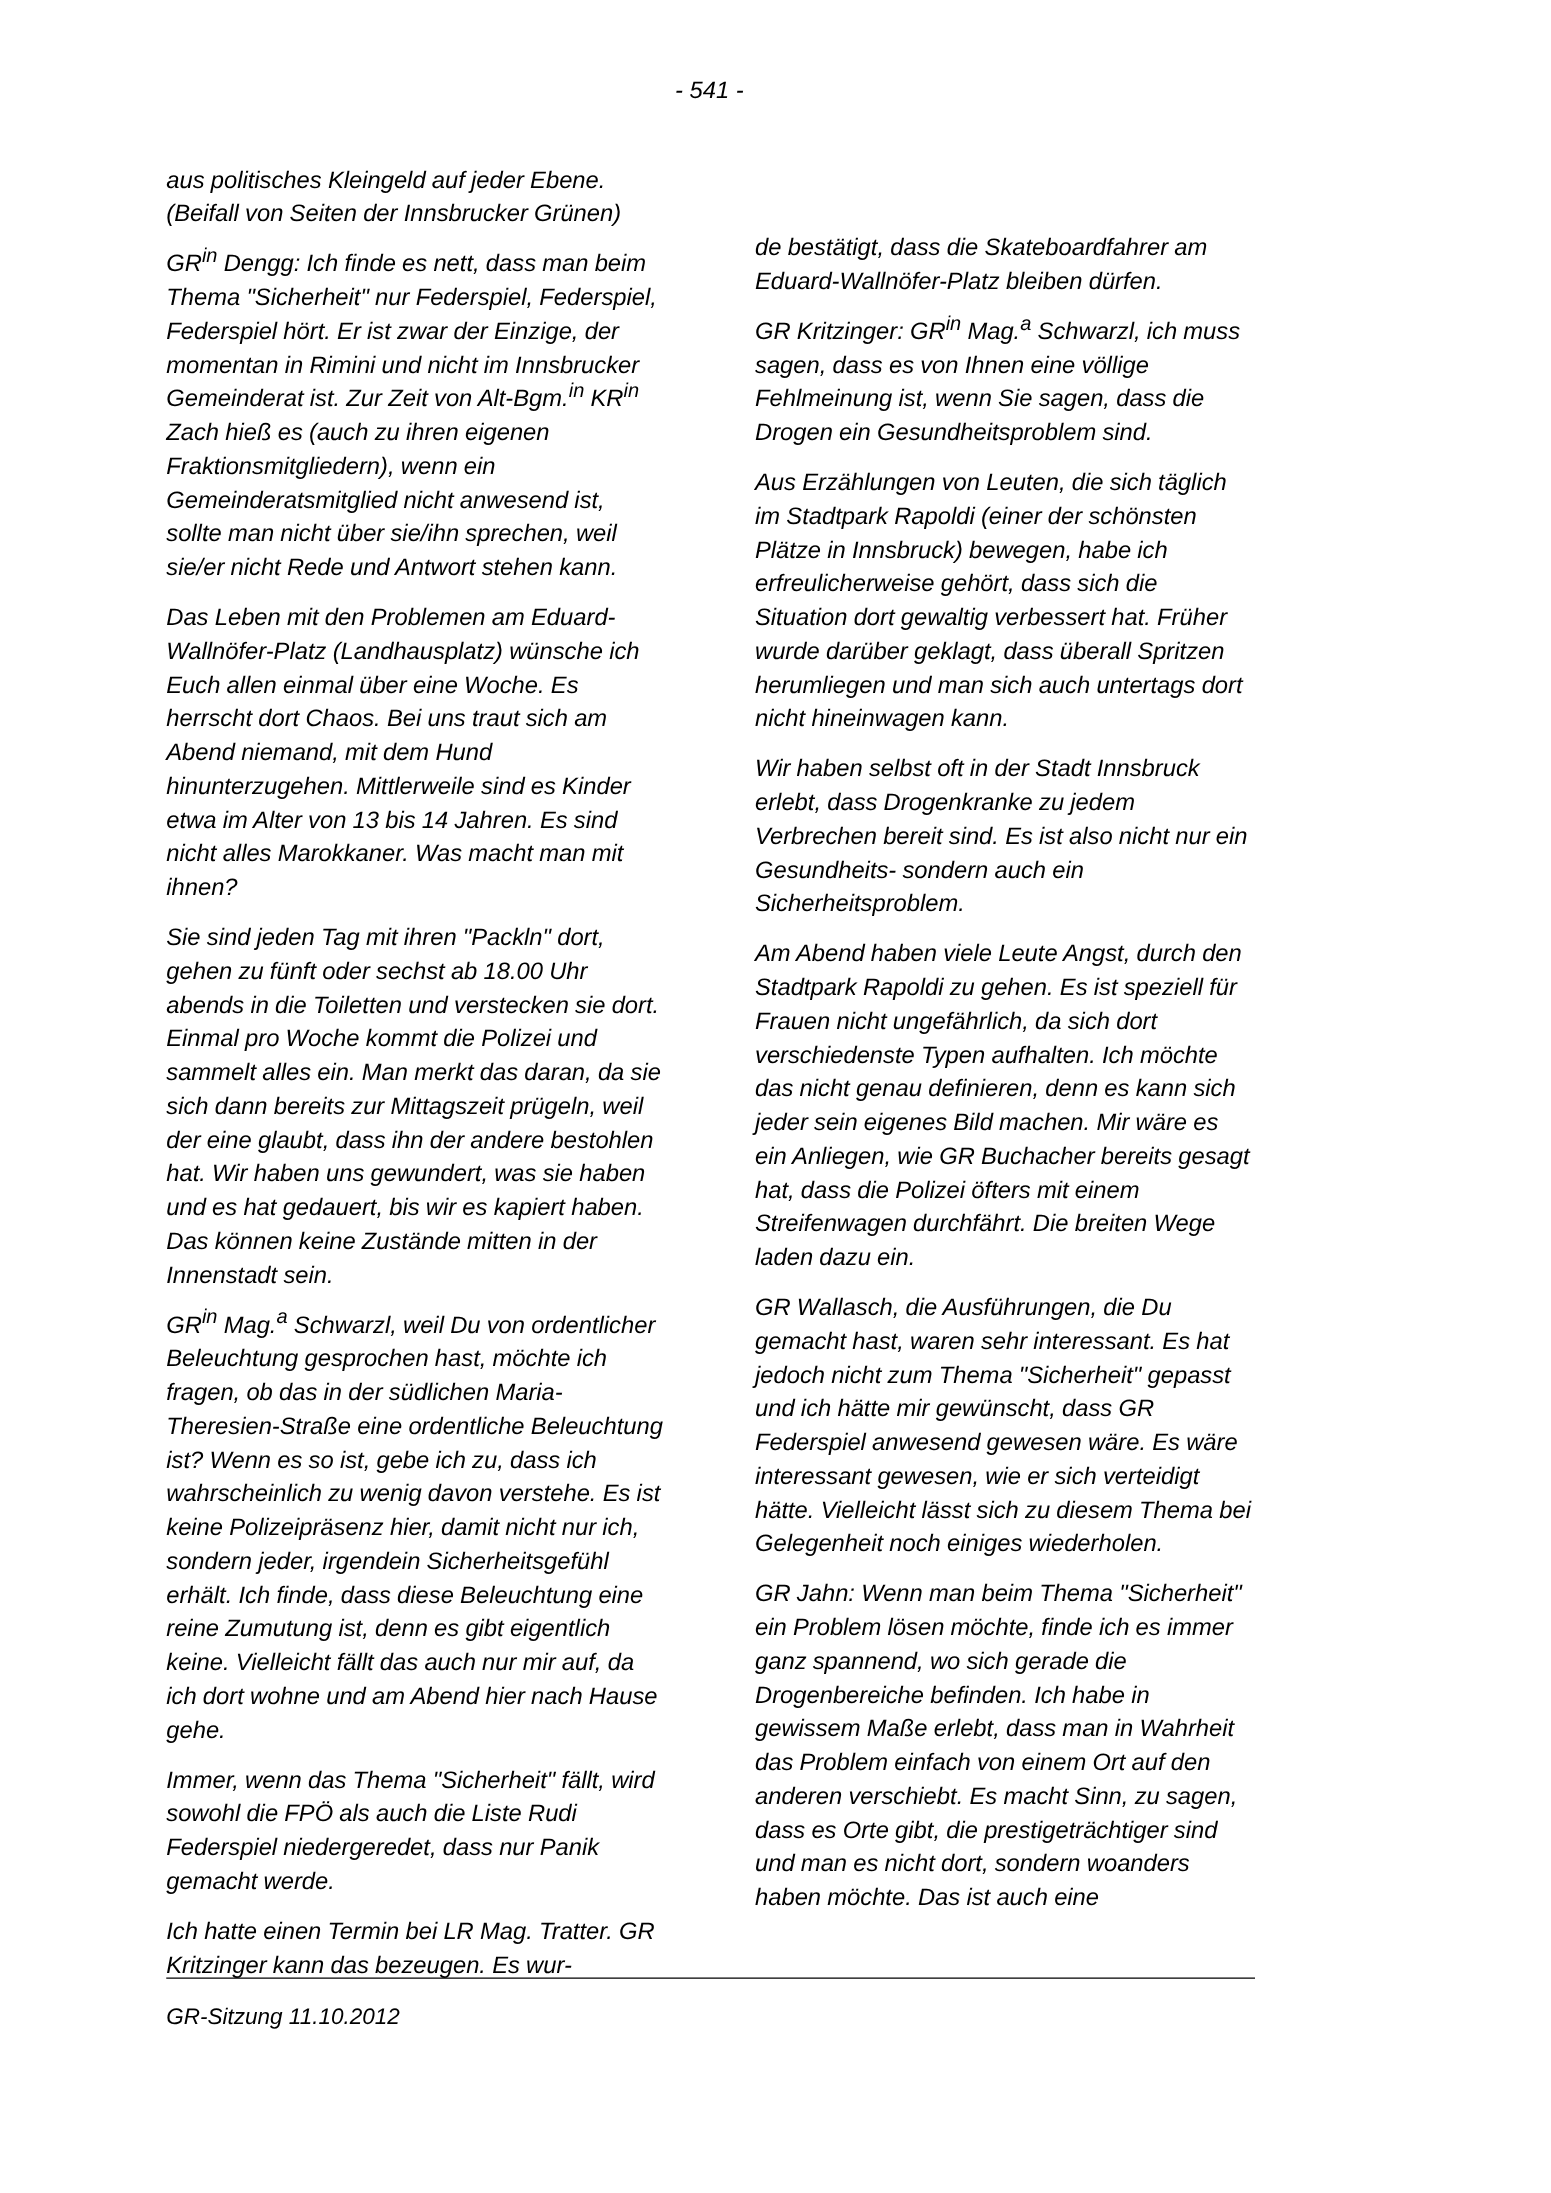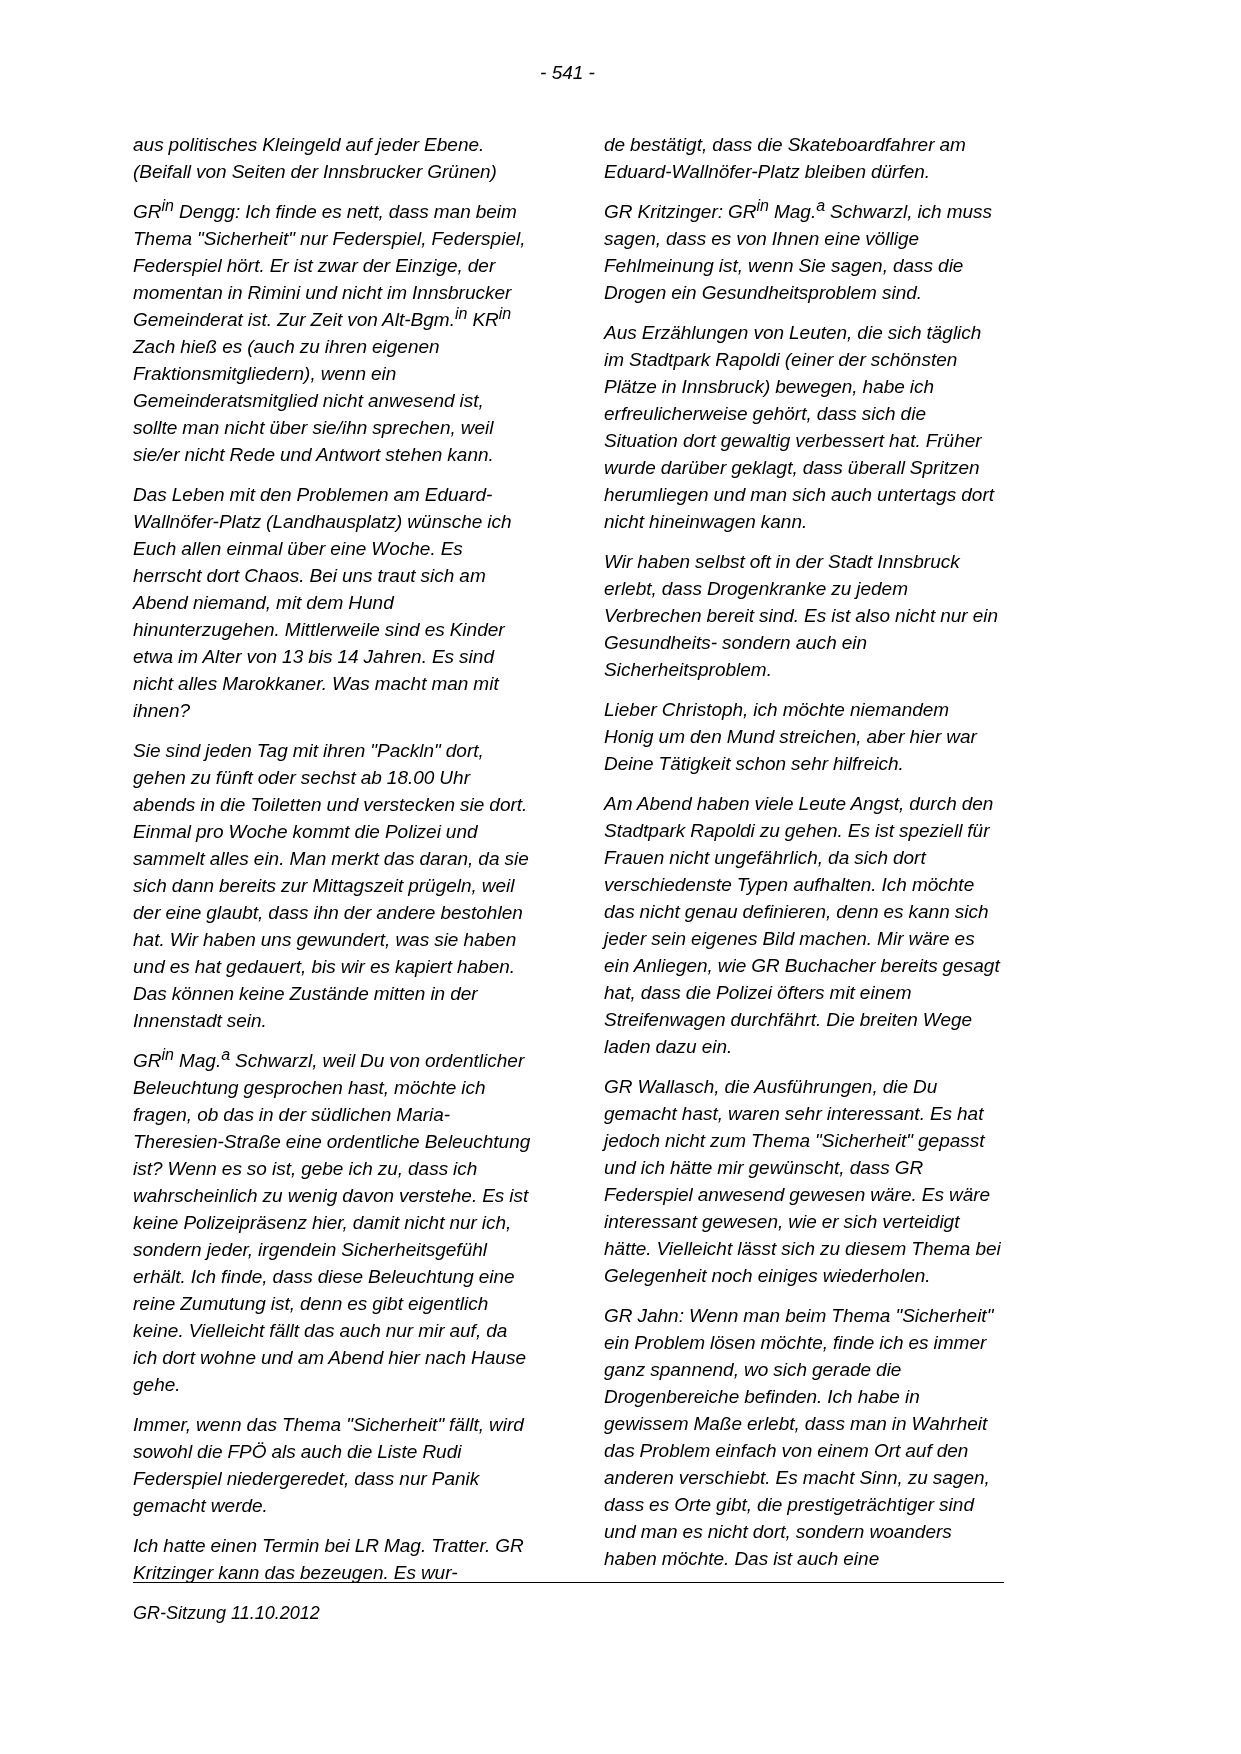--- a/index.html
+++ b/index.html
@@ -20,20 +20,21 @@
   }
   .page-number {
     text-align: center;
     font-size: 19px;
     line-height: 22px;
     margin-bottom: 47px;
   }
   .columns {
     display: flex;
     gap: 72px;
+    align-items: center;
   }
   .col {
     width: 399px;
     flex: 0 0 399px;
   }
   .para {
     font-size: 19px;
     line-height: 27px;
     margin-bottom: 13px;
     text-align: left;
@@ -72,21 +73,20 @@
         <p class="para">Sie sind jeden Tag mit ihren "Packln" dort, gehen zu fünft oder sechst ab 18.00 Uhr abends in die Toiletten und verstecken sie dort. Einmal pro Woche kommt die Polizei und sammelt alles ein. Man merkt das daran, da sie sich dann bereits zur Mittagszeit prügeln, weil der eine glaubt, dass ihn der andere bestohlen hat. Wir haben uns gewundert, was sie haben und es hat gedauert, bis wir es kapiert haben. Das können keine Zustände mitten in der Innenstadt sein.</p>
         <p class="para">GR<sup>in</sup> Mag.<sup>a</sup> Schwarzl, weil Du von ordentlicher Beleuchtung gesprochen hast, möchte ich fragen, ob das in der südlichen Maria-Theresien-Straße eine ordentliche Beleuchtung ist? Wenn es so ist, gebe ich zu, dass ich wahrscheinlich zu wenig davon verstehe. Es ist keine Polizeipräsenz hier, damit nicht nur ich, sondern jeder, irgendein Sicherheitsgefühl erhält. Ich finde, dass diese Beleuchtung eine reine Zumutung ist, denn es gibt eigentlich keine. Vielleicht fällt das auch nur mir auf, da ich dort wohne und am Abend hier nach Hause gehe.</p>
         <p class="para">Immer, wenn das Thema "Sicherheit" fällt, wird sowohl die FPÖ als auch die Liste Rudi Federspiel niedergeredet, dass nur Panik gemacht werde.</p>
         <p class="para">Ich hatte einen Termin bei LR Mag. Tratter. GR Kritzinger kann das bezeugen. Es wur-</p>
       </div>
     <div class="col">
         <p class="para">de bestätigt, dass die Skateboardfahrer am Eduard-Wallnöfer-Platz bleiben dürfen.</p>
         <p class="para">GR Kritzinger: GR<sup>in</sup> Mag.<sup>a</sup> Schwarzl, ich muss sagen, dass es von Ihnen eine völlige Fehlmeinung ist, wenn Sie sagen, dass die Drogen ein Gesundheitsproblem sind.</p>
         <p class="para">Aus Erzählungen von Leuten, die sich täglich im Stadtpark Rapoldi (einer der schönsten Plätze in Innsbruck) bewegen, habe ich erfreulicherweise gehört, dass sich die Situation dort gewaltig verbessert hat. Früher wurde darüber geklagt, dass überall Spritzen herumliegen und man sich auch untertags dort nicht hineinwagen kann.</p>
         <p class="para">Wir haben selbst oft in der Stadt Innsbruck erlebt, dass Drogenkranke zu jedem Verbrechen bereit sind. Es ist also nicht nur ein Gesundheits- sondern auch ein Sicherheitsproblem.</p>
-        <p class="para">Lieber Christoph, ich möchte niemandem Honig um den Mund streichen, aber hier war Deine Tätigkeit schon sehr hilfreich.</p>
         <p class="para">Am Abend haben viele Leute Angst, durch den Stadtpark Rapoldi zu gehen. Es ist speziell für Frauen nicht ungefährlich, da sich dort verschiedenste Typen aufhalten. Ich möchte das nicht genau definieren, denn es kann sich jeder sein eigenes Bild machen. Mir wäre es ein Anliegen, wie GR Buchacher bereits gesagt hat, dass die Polizei öfters mit einem Streifenwagen durchfährt. Die breiten Wege laden dazu ein.</p>
         <p class="para">GR Wallasch, die Ausführungen, die Du gemacht hast, waren sehr interessant. Es hat jedoch nicht zum Thema "Sicherheit" gepasst und ich hätte mir gewünscht, dass GR Federspiel anwesend gewesen wäre. Es wäre interessant gewesen, wie er sich verteidigt hätte. Vielleicht lässt sich zu diesem Thema bei Gelegenheit noch einiges wiederholen.</p>
         <p class="para">GR Jahn: Wenn man beim Thema "Sicherheit" ein Problem lösen möchte, finde ich es immer ganz spannend, wo sich gerade die Drogenbereiche befinden. Ich habe in gewissem Maße erlebt, dass man in Wahrheit das Problem einfach von einem Ort auf den anderen verschiebt. Es macht Sinn, zu sagen, dass es Orte gibt, die prestigeträchtiger sind und man es nicht dort, sondern woanders haben möchte. Das ist auch eine</p>
       </div>
   </div>
 </div>
 
 <div class="footer">
   <span>GR-Sitzung 11.10.2012</span>
 </div>

